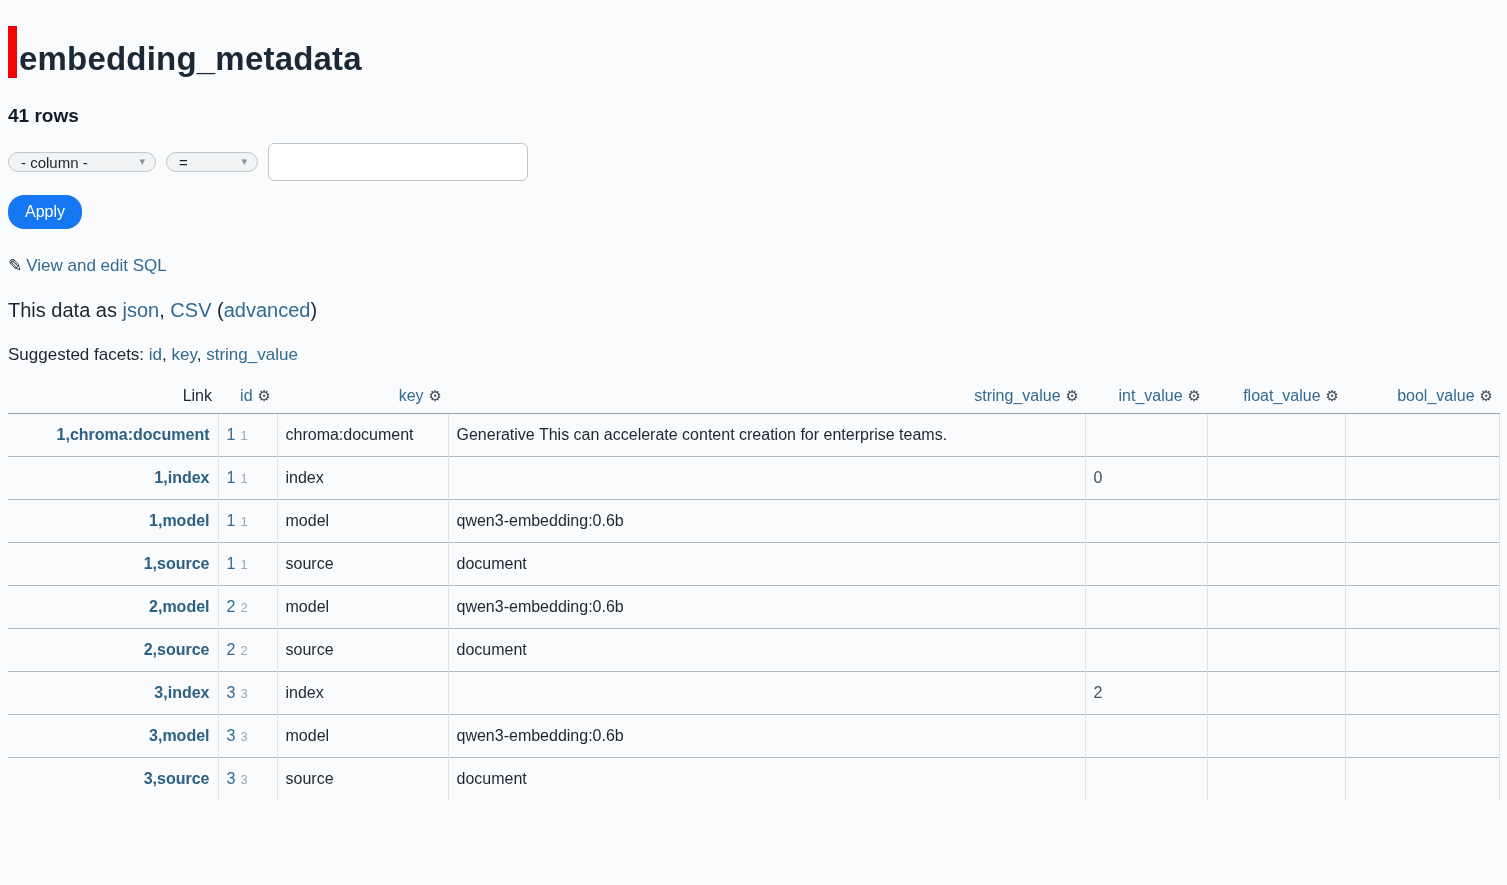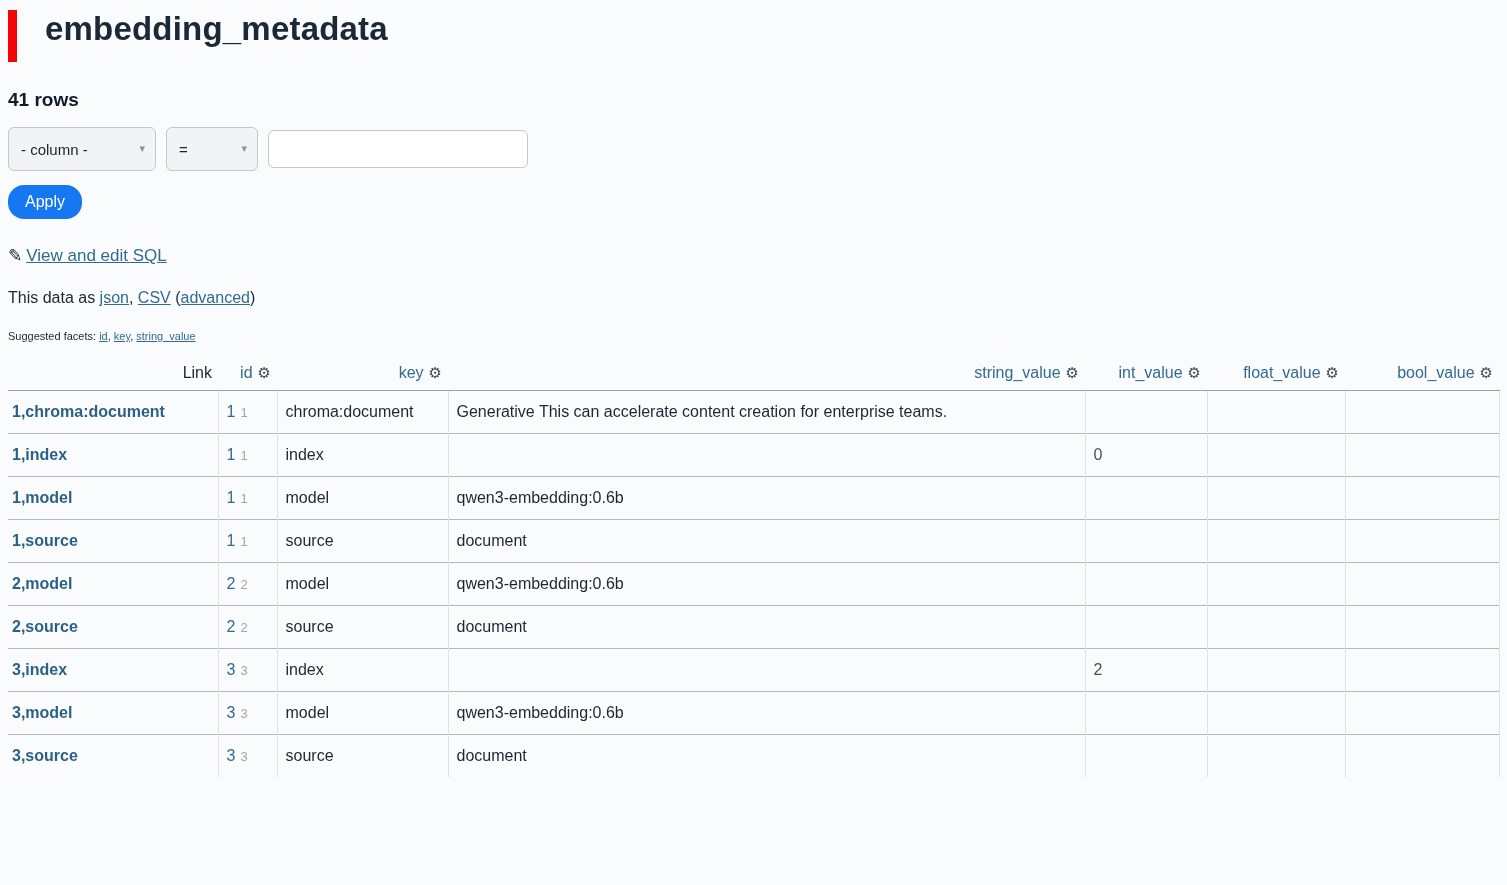--- a/index.html
+++ b/index.html
@@ -18,73 +18,73 @@
   *{box-sizing:border-box;}
   html,body{margin:0;padding:0;background:var(--page-bg);}
   body{
     font-family:"Liberation Sans","DejaVu Sans",sans-serif;
     font-size:16px;color:var(--text-dark);
     width:1507px;min-height:885px;overflow:hidden;
   }
   .content{padding:0 8px;}
 
   
-  .title-row{display:flex;align-items:flex-start;gap:28px;margin-top:10px;}
+  .title-row{display:flex;align-items:flex-end;gap:2px;margin-top:26px;}
   .red-bar{display:inline-block;width:9px;height:52px;background:var(--accent-red);}
   h1{margin:0;font-size:33px;font-weight:700;color:#1b2836;letter-spacing:.2px;}
 
   h2.row-count{margin:27px 0 0;font-size:19px;font-weight:700;color:#0f1c28;}
 
   
   .filter-row{display:flex;gap:10px;margin-top:16px;align-items:center;}
   .select-wrap{position:relative;display:inline-block;}
   .select-wrap select{
     -webkit-appearance:none;appearance:none;
-    height:44px;padding:0 26px 0 12px;font-size:15px;color:#1c242c;
-    background:var(--select-bg);border:1px solid var(--select-border);border-radius:6px;
+    height:20px;padding:0 26px 0 12px;font-size:15px;color:#1c242c;
+    background:var(--select-bg);border:1px solid var(--select-border);border-radius:12px;
     font-family:inherit;width:100%;
   }
   .w-column{width:148px;}
   .w-op{width:92px;}
   .sel-arrow{position:absolute;right:11px;top:50%;transform:translateY(-52%);
     font-size:11px;color:#8b9298;pointer-events:none;font-family:"DejaVu Sans",sans-serif;}
   .filter-value{
     width:260px;height:38px;border:1px solid var(--select-border);border-radius:6px;
     background:#fff;padding:0 10px;font-size:15px;font-family:inherit;color:var(--text-dark);
   }
   .apply-wrap{margin-top:14px;}
   .apply-btn{
     background:var(--button-blue);color:#fff;border:none;border-radius:16px;
     font-size:16px;font-family:inherit;padding:8px 17px;cursor:pointer;
   }
 
   
   a{color:var(--link-blue);text-decoration:none;cursor:pointer;}
-  a.u{text-decoration:underline;}
+  a.u{}
   .sql-line{margin:26px 0 0;font-size:17px;}
   .pencil{color:#18222d;font-family:"DejaVu Sans",sans-serif;font-size:17px;margin-right:4px;}
-  .data-as{margin:23px 0 0;font-size:16px;}
-  .facets-line{margin:23px 0 0;font-size:11px;}
+  .data-as{margin:23px 0 0;font-size:20px;}
+  .facets-line{margin:23px 0 0;font-size:17px;}
 
   
   table{border-collapse:collapse;table-layout:fixed;width:1491px;margin-top:14px;}
   th{
     text-align:right;font-weight:400;font-size:16px;color:var(--text-dark);
     padding:8px 6px;border-bottom:1px solid var(--border-header);white-space:nowrap;
   }
   th:first-child{padding-left:2px;}
   th a.col-link{color:var(--link-blue);}
   .gear{color:#3f4b57;font-family:"DejaVu Sans",sans-serif;font-size:15px;margin-left:5px;}
   td{
     padding:10px 8px;border-top:1px solid var(--border-row);
     border-left:1px solid var(--border-col);
     vertical-align:top;font-size:16px;line-height:21px;color:var(--text-dark);
     overflow:hidden;white-space:nowrap;
   }
-  td:first-child{border-left:none;padding-left:4px;}
+  td:first-child{border-left:none;padding-left:4px;text-align:right;}
   td:last-child{border-right:1px solid var(--border-col);}
   .row-link{font-weight:700;color:#2c6185;}
   .id-link{color:var(--link-blue);}
   .fk-label{color:var(--fk-gray);font-size:13px;margin-left:5px;}
   .c-int,.c-float,.c-bool{color:#4a5158;}
 </style>
 </head>
 <body>
 
 <div class="content">

